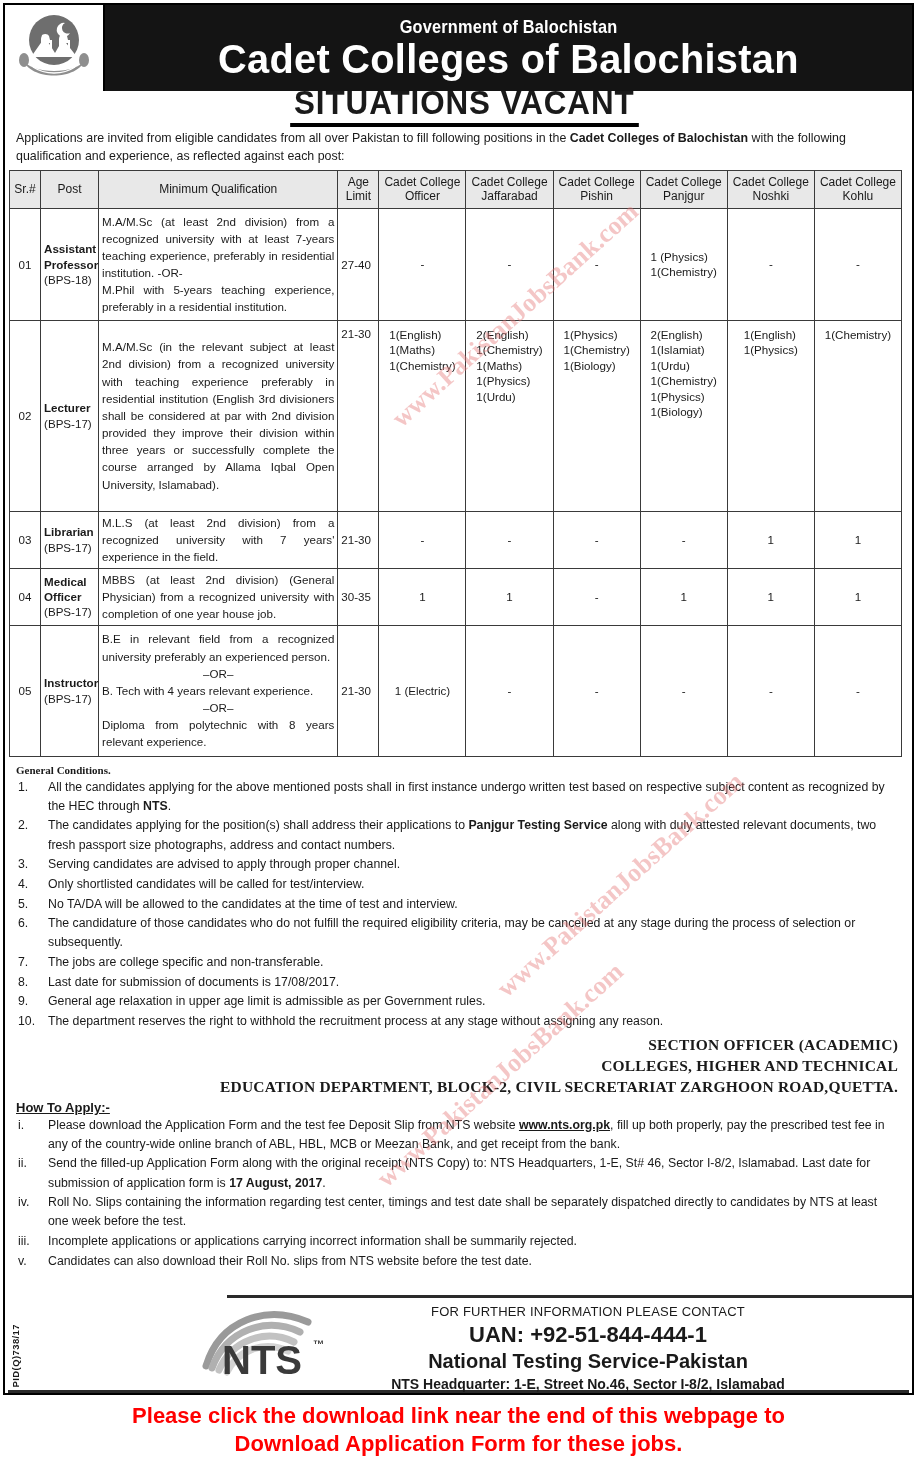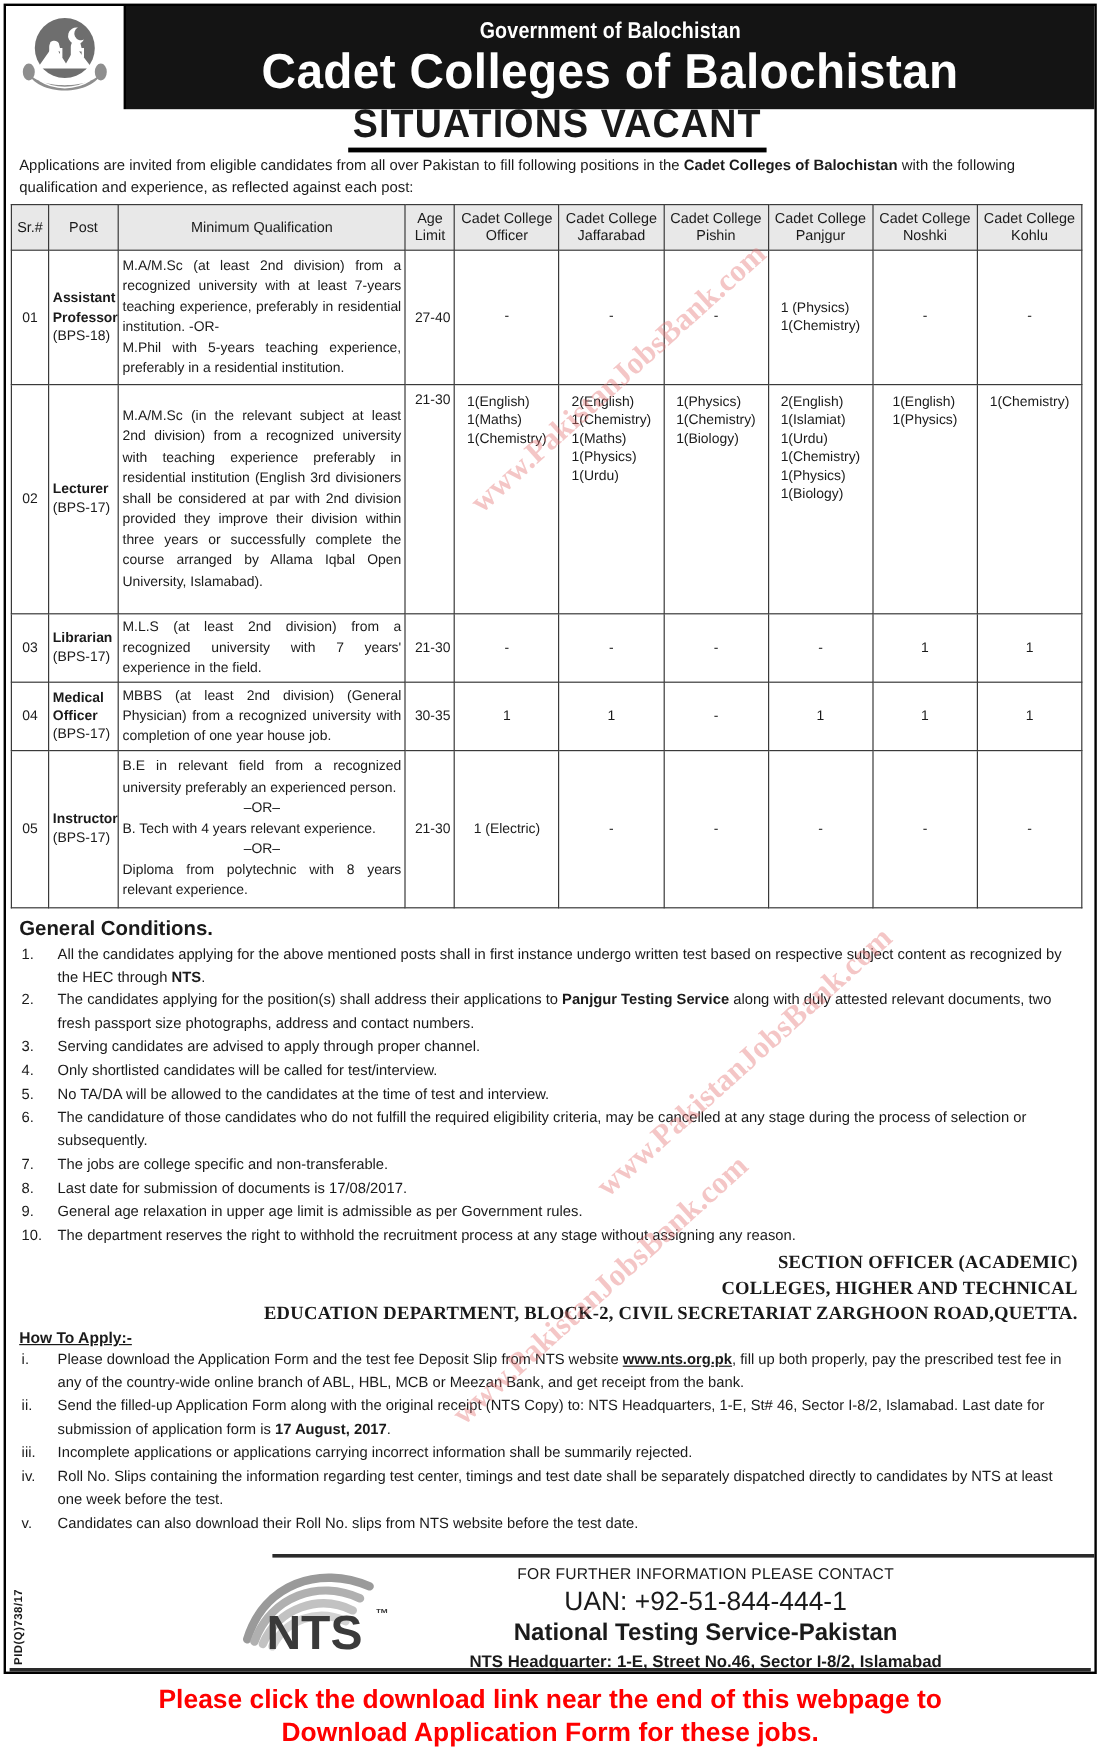--- a/index.html
+++ b/index.html
@@ -96,28 +96,28 @@
   .c-qual { width:239px; }
   .c-age  { width:41px; }
   .c-col  { width:87px; }
 
   td.sr { text-align:center; vertical-align:top; padding-top:5px; font-size:11.6px; }
   td.post { vertical-align:top; padding-top:5px; line-height:1.3; font-size:11.4px; }
   td.post .pname { font-weight:bold; display:block; }
   td.post .bps { display:block; }
   td.qual { vertical-align:top; padding:4px 5px; text-align:justify; line-height:1.48; font-size:12px; }
   td.qual .ctr { display:block; text-align:center; }
-  td.age { text-align:right; font-size:11.8px; }
+  td.age { text-align:left; font-size:11.8px; }
   td.cc  { text-align:center; line-height:1.34; font-size:11.6px; }
   td.cc .lines { display:inline-block; text-align:left; }
 
   
   .gc-title {
     margin:7px 11px 2px 11px;
-    font-size:17px; font-weight:bold;
+    font-size:11px; font-weight:bold;font-family:Liberation Serif, serif;
   }
   ol.gc, ol.howto { list-style:none; margin:0 11px; padding:0; }
   ol.gc li, ol.howto li {
     position:relative;
     padding-left:32px;
     font-size:12.3px;
     line-height:1.56;
     margin-bottom:0.5px;
   }
   ol.gc li .num, ol.howto li .num {
@@ -158,21 +158,21 @@
     position:absolute; left:0px; bottom:0px; width:100%; height:3px; background:#2a2a2a;
   }
   .nts-logo {
     position:absolute; left:192px; top:14px; width:145px; height:72px;
   }
   .nts-text {
     position:absolute; left:345px; top:12px; width:470px; text-align:center;
     line-height:1.24;
   }
   .nts-l1 { font-size:13px; letter-spacing:0.2px; }
-  .nts-l2 { font-size:22px; font-weight:normal; margin-top:1px; }
+  .nts-l2 { font-size:22px; font-weight:bold; margin-top:1px; }
   .nts-l3 { font-size:20px; font-weight:bold; margin-top:1px; }
   .nts-l4 { font-size:14px; font-weight:bold; margin-top:2px; }
 
   .pid {
     position:absolute; left:2px; bottom:6px;
     font-size:9.5px; font-weight:bold;
     writing-mode: vertical-rl;
     transform: rotate(180deg);
     letter-spacing:0.4px;
   }
@@ -401,22 +401,22 @@
       <div>COLLEGES, HIGHER AND TECHNICAL</div>
       <div>EDUCATION DEPARTMENT, BLOCK-2, CIVIL SECRETARIAT ZARGHOON ROAD,QUETTA.</div>
     </div>
 
     <div style="margin:0 11px;">
       <span class="howto-title" style="margin:0;">How To Apply:-</span>
     </div>
     <ol class="howto">
       <li><span class="num">i.</span><span>Please download the Application Form and the test fee Deposit Slip from NTS website </span><a class="lnk" href="#">www.nts.org.pk</a><span>, fill up both properly, pay the prescribed test fee in any of the country-wide online branch of ABL, HBL, MCB or Meezan Bank, and get receipt from the bank.</span></li>
       <li><span class="num">ii.</span><span>Send the filled-up Application Form along with the original receipt (NTS Copy) to: NTS Headquarters, 1-E, St# 46, Sector I-8/2, Islamabad. Last date for submission of application form is </span><b>17 August, 2017</b><span>.</span></li>
+      <li><span class="num">iv.</span><span>Roll No. Slips containing the information regarding test center, timings and test date shall be separately dispatched directly to candidates by NTS at least one week before the test.</span></li>
       <li><span class="num">iii.</span><span>Incomplete applications or applications carrying incorrect information shall be summarily rejected.</span></li>
-      <li><span class="num">iv.</span><span>Roll No. Slips containing the information regarding test center, timings and test date shall be separately dispatched directly to candidates by NTS at least one week before the test.</span></li>
       <li><span class="num">v.</span><span>Candidates can also download their Roll No. slips from NTS website before the test date.</span></li>
     </ol>
 
     <div class="nts-wrap">
       <div class="nts-rule"></div>
       <div class="nts-bottomrule"></div>
 
       <div class="nts-logo">
         <svg viewBox="0 0 145 72" width="145" height="72" aria-hidden="true">
           <g fill="none" stroke="#9a9a9a" stroke-width="7" stroke-linecap="round">

